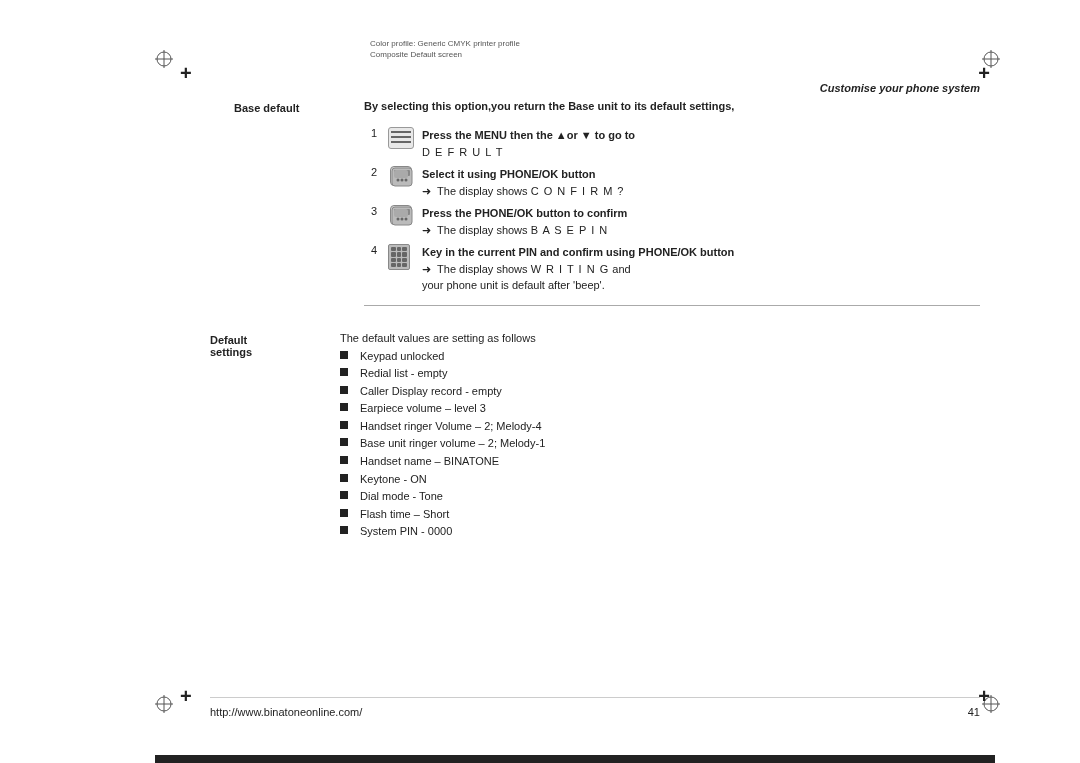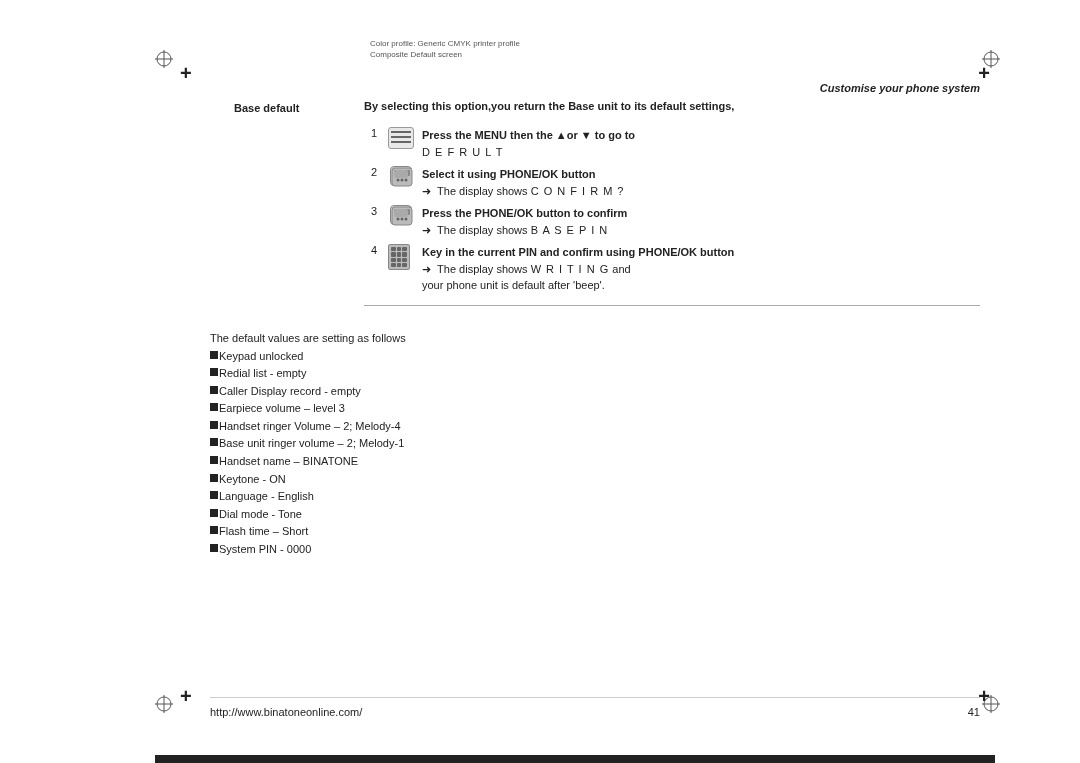--- a/index.html
+++ b/index.html
@@ -176,21 +176,21 @@
       list-style: none;
       padding: 0;
       margin: 0;
       font-size: 11px;
       line-height: 1.6;
     }
 
     .default-list li {
       display: flex;
       align-items: flex-start;
-      gap: 1px;
+      gap: 12px;
     }
 
     .bullet-square {
       display: inline-block;
       width: 8px;
       height: 8px;
       background: #222;
       flex-shrink: 0;
       margin-top: 3px;
     }
@@ -352,20 +352,24 @@
               </td>
             </tr>
           </tbody>
         </table>
 
         <hr class="divider">
       </div>
     </div>
 
     <div class="section-default">
+      <div class="section-label">
+        <span>Default</span><br>
+        <span>settings</span>
+      </div>
       <div class="section-content">
         <p>The default values are setting as follows</p>
         <ul class="default-list" style="margin-top:4px;">
           <li>
               <span class="bullet-square"></span>
               <span>Keypad unlocked</span>
             </li>
           <li>
               <span class="bullet-square"></span>
               <span>Redial list - empty</span>
@@ -389,24 +393,20 @@
           <li>
               <span class="bullet-square"></span>
               <span>Handset name – BINATONE</span>
             </li>
           <li>
               <span class="bullet-square"></span>
               <span>Keytone - ON</span>
             </li>
           <li>
               <span class="bullet-square"></span>
-              <span>Language - English</span>
-            </li>
-          <li>
-              <span class="bullet-square"></span>
               <span>Dial mode - Tone</span>
             </li>
           <li>
               <span class="bullet-square"></span>
               <span>Flash time – Short</span>
             </li>
           <li>
               <span class="bullet-square"></span>
               <span>System PIN - 0000</span>
             </li>

